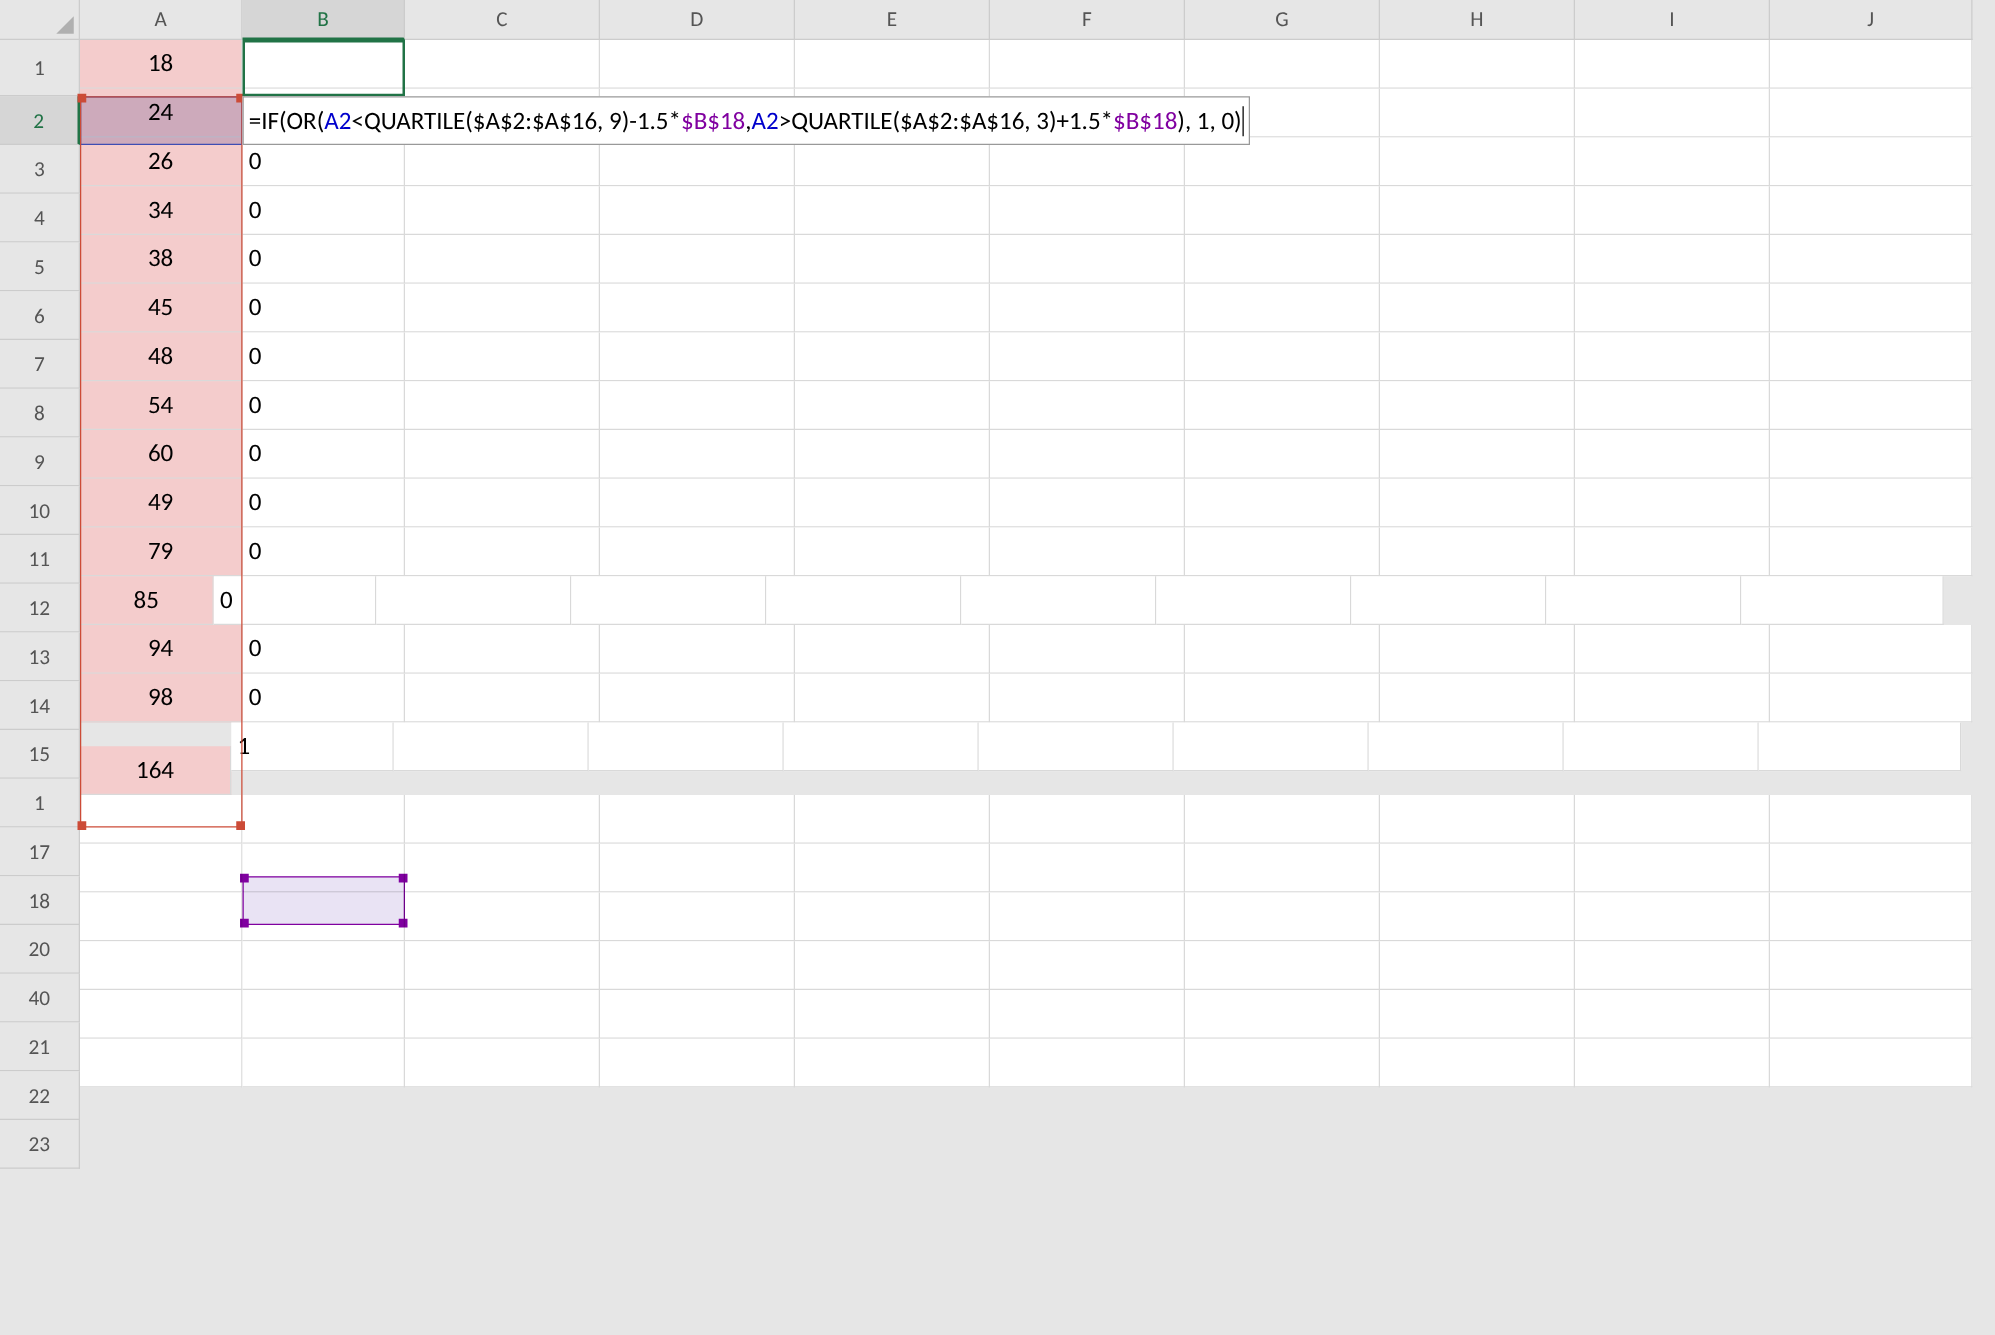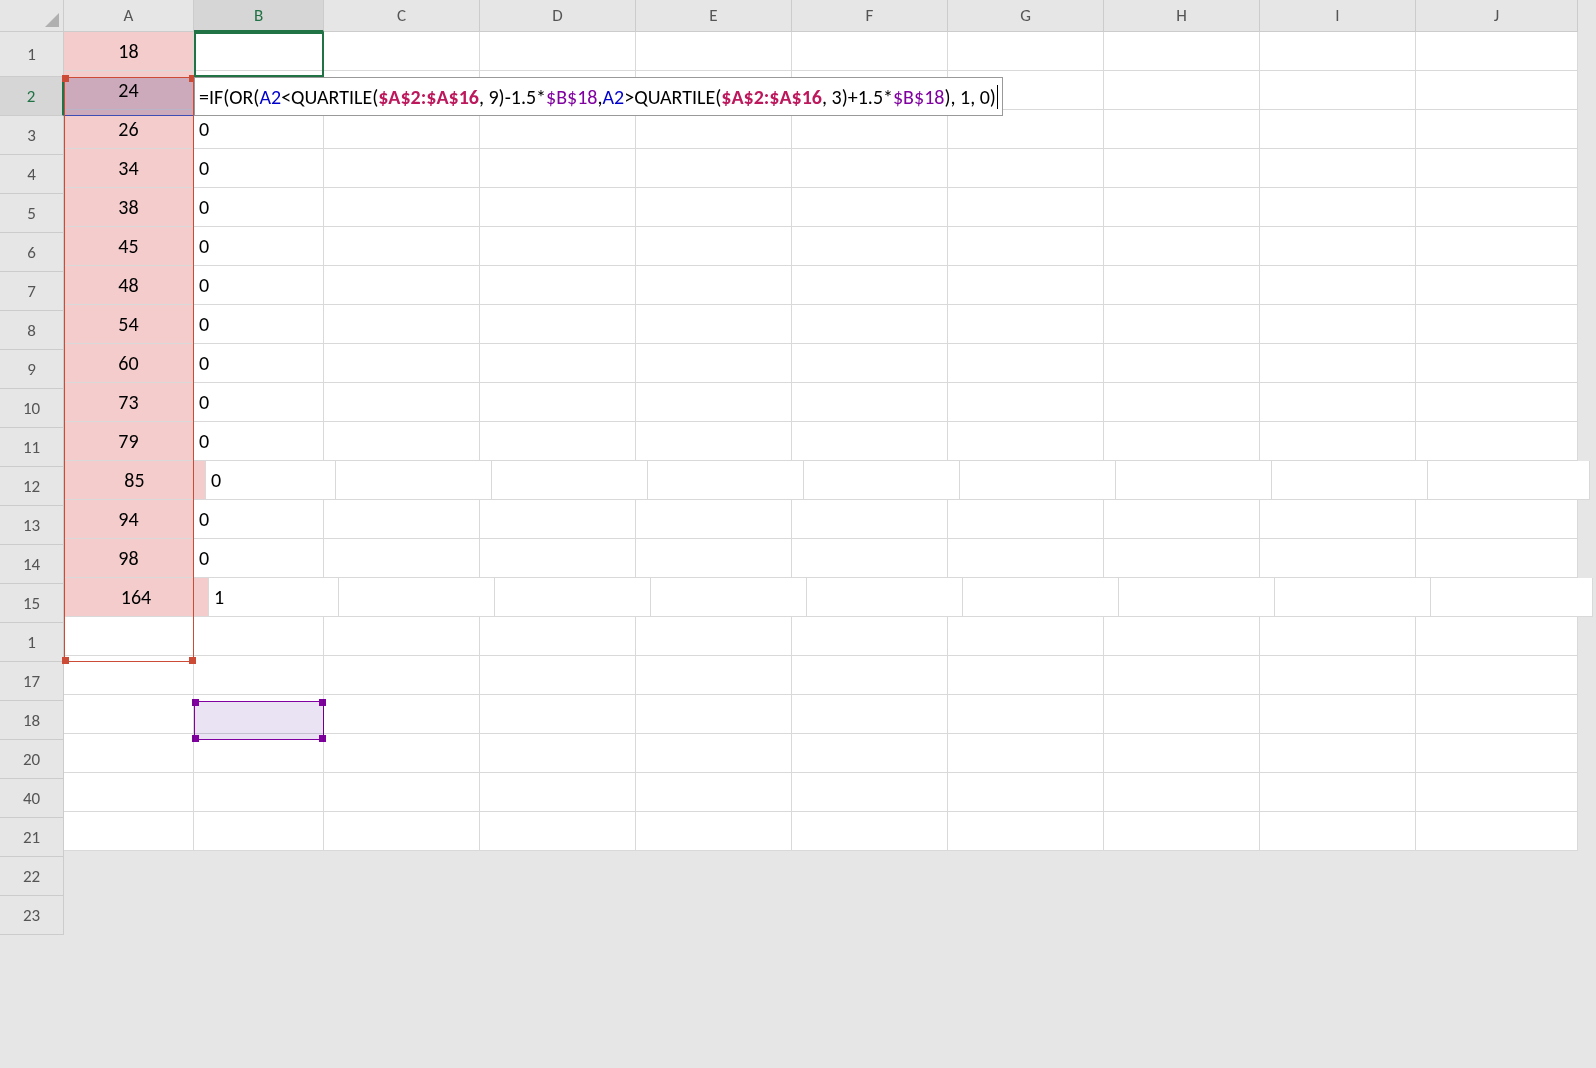--- a/index.html
+++ b/index.html
@@ -102,21 +102,21 @@
       align-items: center;
       font-size: 20px;
       padding: 0 4px;
       white-space: nowrap;
       z-index: 50;
       border: 1px solid #999;
       height: 39px;
     }
     .formula-overlay span.t0{color:#000;}
     .formula-overlay span.t1{color:#0000CC;}   
-    .formula-overlay span.t2{color:#be185d;font-weight:bold;}   
+    .formula-overlay span.t2{color:#000000;}   
     .formula-overlay span.t3{color:#8000A0;}
     .range-box {
       position: absolute;
       border: 1.5px solid;
       pointer-events: none;
       z-index: 40;
     }
     .active-outline {
       position: absolute;
       border: 2px solid #217346;
@@ -279,21 +279,21 @@
         <div class="cell" style="width: 156px; height: 39px;"></div>
         <div class="cell" style="width: 156px; height: 39px;"></div>
         <div class="cell" style="width: 156px; height: 39px;"></div>
         <div class="cell" style="width: 156px; height: 39px;"></div>
         <div class="cell" style="width: 156px; height: 39px;"></div>
         <div class="cell" style="width: 156px; height: 39px;"></div>
         <div class="cell" style="width: 156px; height: 39px;"></div>
         <div class="cell" style="width: 162px; height: 39px;"></div>
       </div>
       <div class="row">
-        <div class="cell center pink" style="width: 130px; height: 39px;">73</div>
+        <div class="cell center pink" style="width: 130px; height: 39px;">49</div>
         <div class="cell left" style="width: 130px; height: 39px;">0</div>
         <div class="cell" style="width: 156px; height: 39px;"></div>
         <div class="cell" style="width: 156px; height: 39px;"></div>
         <div class="cell" style="width: 156px; height: 39px;"></div>
         <div class="cell" style="width: 156px; height: 39px;"></div>
         <div class="cell" style="width: 156px; height: 39px;"></div>
         <div class="cell" style="width: 156px; height: 39px;"></div>
         <div class="cell" style="width: 156px; height: 39px;"></div>
         <div class="cell" style="width: 162px; height: 39px;"></div>
       </div>
@@ -303,21 +303,21 @@
         <div class="cell" style="width: 156px; height: 39px;"></div>
         <div class="cell" style="width: 156px; height: 39px;"></div>
         <div class="cell" style="width: 156px; height: 39px;"></div>
         <div class="cell" style="width: 156px; height: 39px;"></div>
         <div class="cell" style="width: 156px; height: 39px;"></div>
         <div class="cell" style="width: 156px; height: 39px;"></div>
         <div class="cell" style="width: 156px; height: 39px;"></div>
         <div class="cell" style="width: 162px; height: 39px;"></div>
       </div>
       <div class="row">
-        <div class="cell center pink" style="width: 142px; height: 39px;">85</div>
+        <div class="cell center pink" style="width: 107px; height: 39px;">85</div>
         <div class="cell left" style="width: 130px; height: 39px;">0</div>
         <div class="cell" style="width: 156px; height: 39px;"></div>
         <div class="cell" style="width: 156px; height: 39px;"></div>
         <div class="cell" style="width: 156px; height: 39px;"></div>
         <div class="cell" style="width: 156px; height: 39px;"></div>
         <div class="cell" style="width: 156px; height: 39px;"></div>
         <div class="cell" style="width: 156px; height: 39px;"></div>
         <div class="cell" style="width: 156px; height: 39px;"></div>
         <div class="cell" style="width: 162px; height: 39px;"></div>
       </div>
@@ -339,21 +339,21 @@
         <div class="cell" style="width: 156px; height: 39px;"></div>
         <div class="cell" style="width: 156px; height: 39px;"></div>
         <div class="cell" style="width: 156px; height: 39px;"></div>
         <div class="cell" style="width: 156px; height: 39px;"></div>
         <div class="cell" style="width: 156px; height: 39px;"></div>
         <div class="cell" style="width: 156px; height: 39px;"></div>
         <div class="cell" style="width: 156px; height: 39px;"></div>
         <div class="cell" style="width: 162px; height: 39px;"></div>
       </div>
       <div class="row">
-        <div class="cell center pink" style="width: 145px; height: 39px;">164</div>
+        <div class="cell center pink" style="width: 121px; height: 39px; margin-top: 19px;">164</div>
         <div class="cell left" style="width: 130px; height: 39px;">1</div>
         <div class="cell" style="width: 156px; height: 39px;"></div>
         <div class="cell" style="width: 156px; height: 39px;"></div>
         <div class="cell" style="width: 156px; height: 39px;"></div>
         <div class="cell" style="width: 156px; height: 39px;"></div>
         <div class="cell" style="width: 156px; height: 39px;"></div>
         <div class="cell" style="width: 156px; height: 39px;"></div>
         <div class="cell" style="width: 156px; height: 39px;"></div>
         <div class="cell" style="width: 162px; height: 39px;"></div>
       </div>

